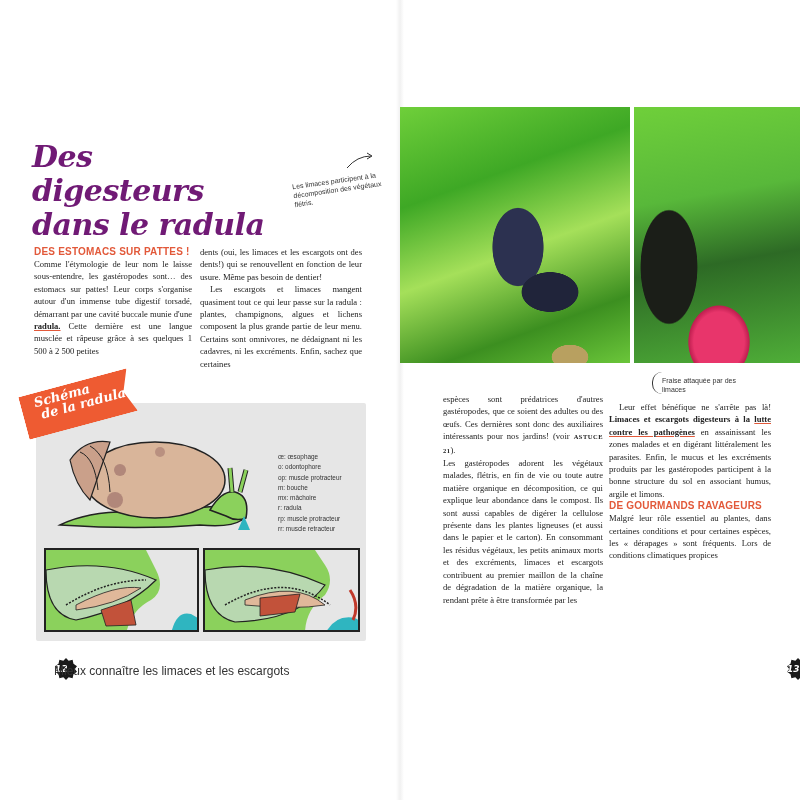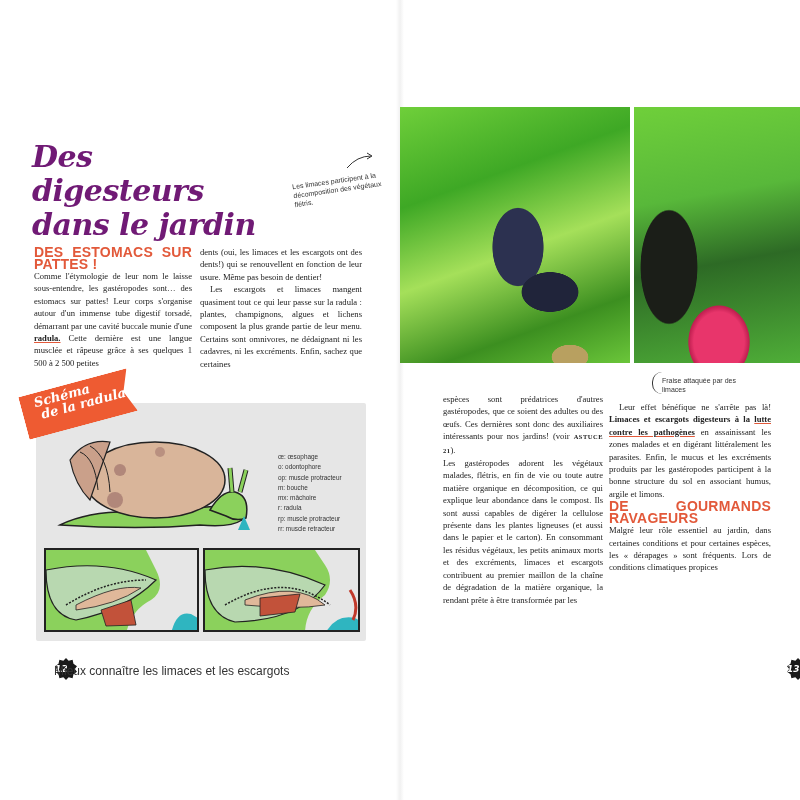--- a/index.html
+++ b/index.html
@@ -19,21 +19,21 @@
     font-family: "Liberation Sans", sans-serif; font-size: 7px; line-height: 9px;
     color: #333; transform: rotate(-8deg);
   }
   .arrow-left { left: 345px; top: 152px; width: 30px; height: 18px; }
 
   
   .col { font-family: "Liberation Serif", serif; font-size: 8.6px; line-height: 12.4px;
          text-align: justify; color: #222; }
   .col p { margin: 0; font-family: Liberation Serif, serif; }
   .col p.indent { text-indent: 10px; }
-  .h2 { font-family: "Liberation Sans", sans-serif; font-weight: bold; font-size: 14px;
+  .h2 { font-family: "Liberation Sans", sans-serif; font-weight: bold; font-size: 10px;
         line-height: 12px; color: #e2593a; letter-spacing: 0.2px; text-transform: uppercase; }
   .u { text-decoration: underline; text-decoration-color: #e2593a; font-weight: bold; }
   .small-caps { font-size: 6.5px; font-weight: bold; letter-spacing: 0.5px; }
 
   .col1 { left: 34px; top: 246px; width: 158px; }
   .col2 { left: 200px; top: 246px; width: 162px; }
   .col3 { left: 443px; top: 393px; width: 160px; }
   .col4 { left: 609px; top: 401px; width: 162px; }
 
   
@@ -98,21 +98,21 @@
   .spine { left: 396px; top: 0; width: 8px; height: 800px;
     background: linear-gradient(90deg, #fff, #f1f1f1, #fff); }
 </style>
 </head>
 <body>
 
 <div class="abs spine"></div>
 
 <div class="abs title">
   <div>Des digesteurs</div>
-  <div>dans le jardin</div>
+  <div>dans le radula</div>
 </div>
 
 <svg class="abs arrow-left" viewBox="0 0 30 18">
   <path d="M2 16 Q12 4 26 4" stroke="#333" stroke-width="1" fill="none"></path>
   <path d="M22 1 L27 4 L22 7" stroke="#333" stroke-width="1" fill="none"></path>
 </svg>
 <div class="abs caption-left">Les limaces participent à la décomposition des végétaux flétris.</div>
 
 <div class="abs col col1">
   <div class="h2">DES ESTOMACS SUR PATTES !</div>
@@ -199,16 +199,16 @@
     <span>espèces sont prédatrices d'autres gastéropodes, que ce soient des adultes ou des œufs. Ces dernières sont donc des auxiliaires intéressants pour nos jardins! (voir </span><span class="small-caps">ASTUCE 21</span><span>).</span>
   </p>
   <p>Les gastéropodes adorent les végétaux malades, flétris, en fin de vie ou toute autre matière organique en décomposition, ce qui explique leur abondance dans le compost. Ils sont aussi capables de digérer la cellulose présente dans les plantes ligneuses (et aussi dans le papier et le carton). En consommant les résidus végétaux, les petits animaux morts et des excréments, limaces et escargots contribuent au premier maillon de la chaîne de dégradation de la matière organique, la rendant prête à être transformée par les</p>
 </div>
 
 <div class="abs col col4">
   <p class="indent">
     <span>Leur effet bénéfique ne s'arrête pas là! </span><b>Limaces et escargots digesteurs à la </b><span class="u">lutte contre les pathogènes</span><span> en assainissant les zones malades et en digérant littéralement les parasites. Enfin, le mucus et les excréments produits par les gastéropodes participent à la bonne structure du sol en associant humus, argile et limons.</span>
   </p>
   <div class="h2" style="margin-top:0">DE GOURMANDS RAVAGEURS</div>
-  <p>Malgré leur rôle essentiel au jardin, dans certaines conditions et pour certaines espèces, les « dérapages » sont fréquents. Lors de conditions climatiques propices</p>
+  <p>Malgré leur rôle essentiel au plantes, dans certaines conditions et pour certaines espèces, les « dérapages » sont fréquents. Lors de conditions climatiques propices</p>
 </div>
 
 <div class="abs pageno pageno-right">13</div>
 
 </body></html>

